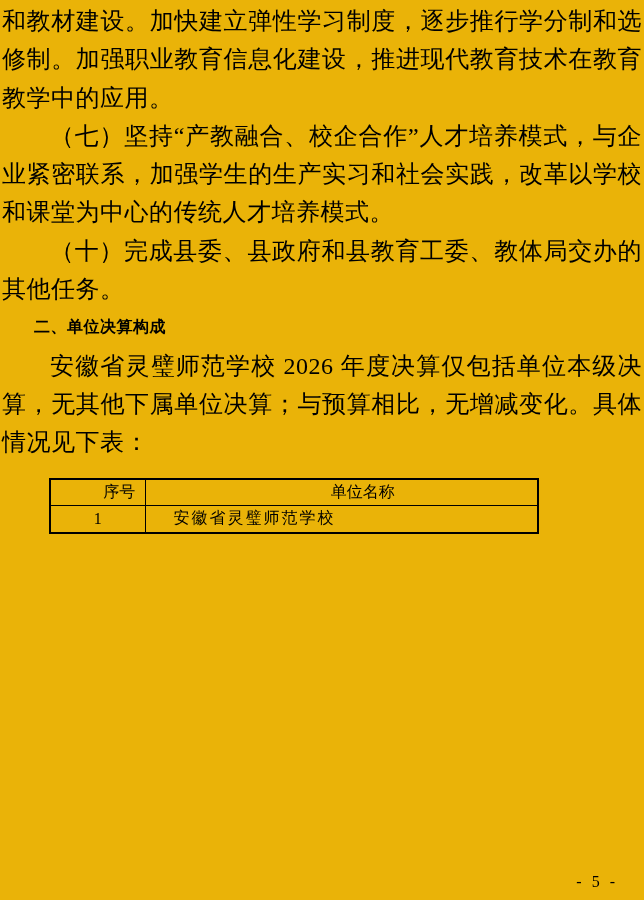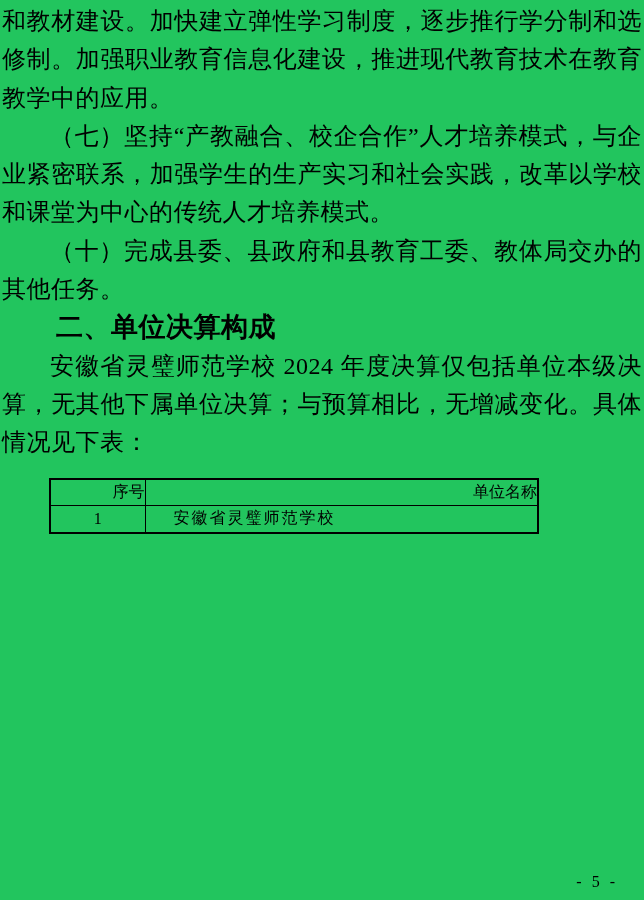--- a/index.html
+++ b/index.html
@@ -6,38 +6,38 @@
     html, body {
       width: 644px;
       height: 900px;
       background: #ffffff;
       overflow: hidden;
     }
     .page {
       position: relative;
       width: 644px;
       height: 900px;
-      background: #22c55e;
+      background: #eab308;
       color: #000000;
       font-family: "Liberation Serif", serif;
     }
     .body-text {
       padding: 2px 2px 0 2px;
       font-size: 24px;
       line-height: 38.3px;
       text-align: justify;
       text-justify: inter-character;
       letter-spacing: 0.5px;
     }
     .para { margin: 0; }
     .para.indent { text-indent: 2em; }
     .section-heading {
       font-family: "Liberation Sans", sans-serif;
       font-weight: bold;
-      font-size: 27px;
+      font-size: 16px;
       line-height: 38.3px;
       text-indent: 2em;
       margin: 0;
       text-align: left;
     }
     .unit-table {
       margin: 16px 0 0 49px;
       border-collapse: collapse;
       table-layout: fixed;
       width: 488px;
@@ -48,21 +48,21 @@
     .unit-table col.col-seq  { width: 95px; }
     .unit-table col.col-unit { width: 393px; }
     .unit-table th, .unit-table td {
       border: 1px solid #000000;
       height: 27px;
       font-weight: normal;
       vertical-align: middle;
       white-space: nowrap;
       overflow: hidden;
     }
-    .unit-table th { text-align: right; padding-left: 43px; }
+    .unit-table th { text-align: center; padding-left: 43px; }
     .unit-table td.cell-seq { text-align: center; }
     .unit-table td.cell-unit { text-align: left; padding-left: 28px; letter-spacing: 2px; }
     .page-number {
       position: absolute;
       top: 873px;
       right: 26px;
       font-size: 16px;
       font-family: "Liberation Serif", serif;
       letter-spacing: 3px;
       color: #000000;
@@ -71,21 +71,21 @@
 </head>
 <body>
 
 <div class="page">
 
   <div class="body-text">
     <p class="para">和教材建设。加快建立弹性学习制度，逐步推行学分制和选修制。加强职业教育信息化建设，推进现代教育技术在教育教学中的应用。</p>
     <p class="para indent">（七）坚持“产教融合、校企合作”人才培养模式，与企业紧密联系，加强学生的生产实习和社会实践，改革以学校和课堂为中心的传统人才培养模式。</p>
     <p class="para indent">（十）完成县委、县政府和县教育工委、教体局交办的其他任务。</p>
     <h2 class="section-heading">二、单位决算构成</h2>
-    <p class="para indent">安徽省灵璧师范学校 2024 年度决算仅包括单位本级决算，无其他下属单位决算；与预算相比，无增减变化。具体情况见下表：</p>
+    <p class="para indent">安徽省灵璧师范学校 2026 年度决算仅包括单位本级决算，无其他下属单位决算；与预算相比，无增减变化。具体情况见下表：</p>
   </div>
 
   <table class="unit-table">
     <colgroup>
       <col class="col-seq">
       <col class="col-unit">
     </colgroup>
     <thead>
       <tr>
         <th>序号</th>

